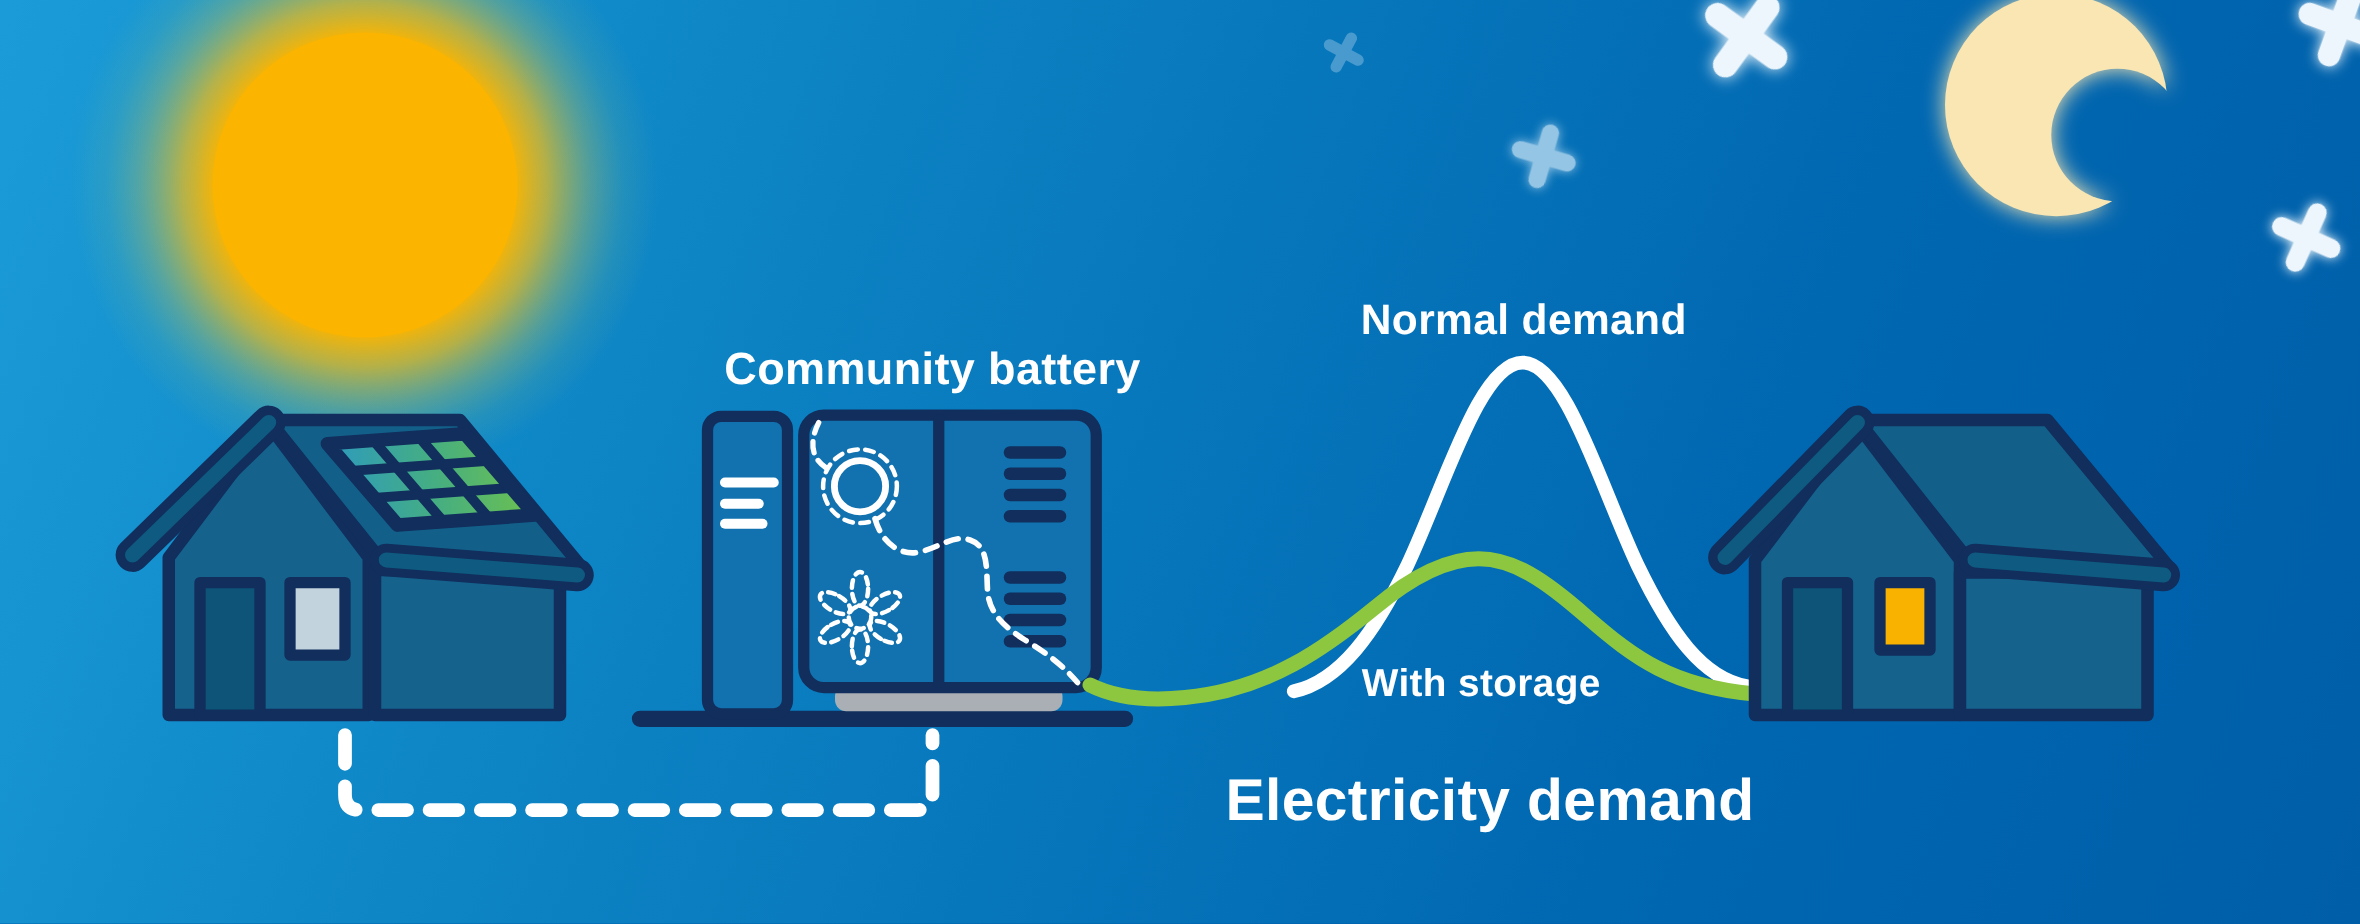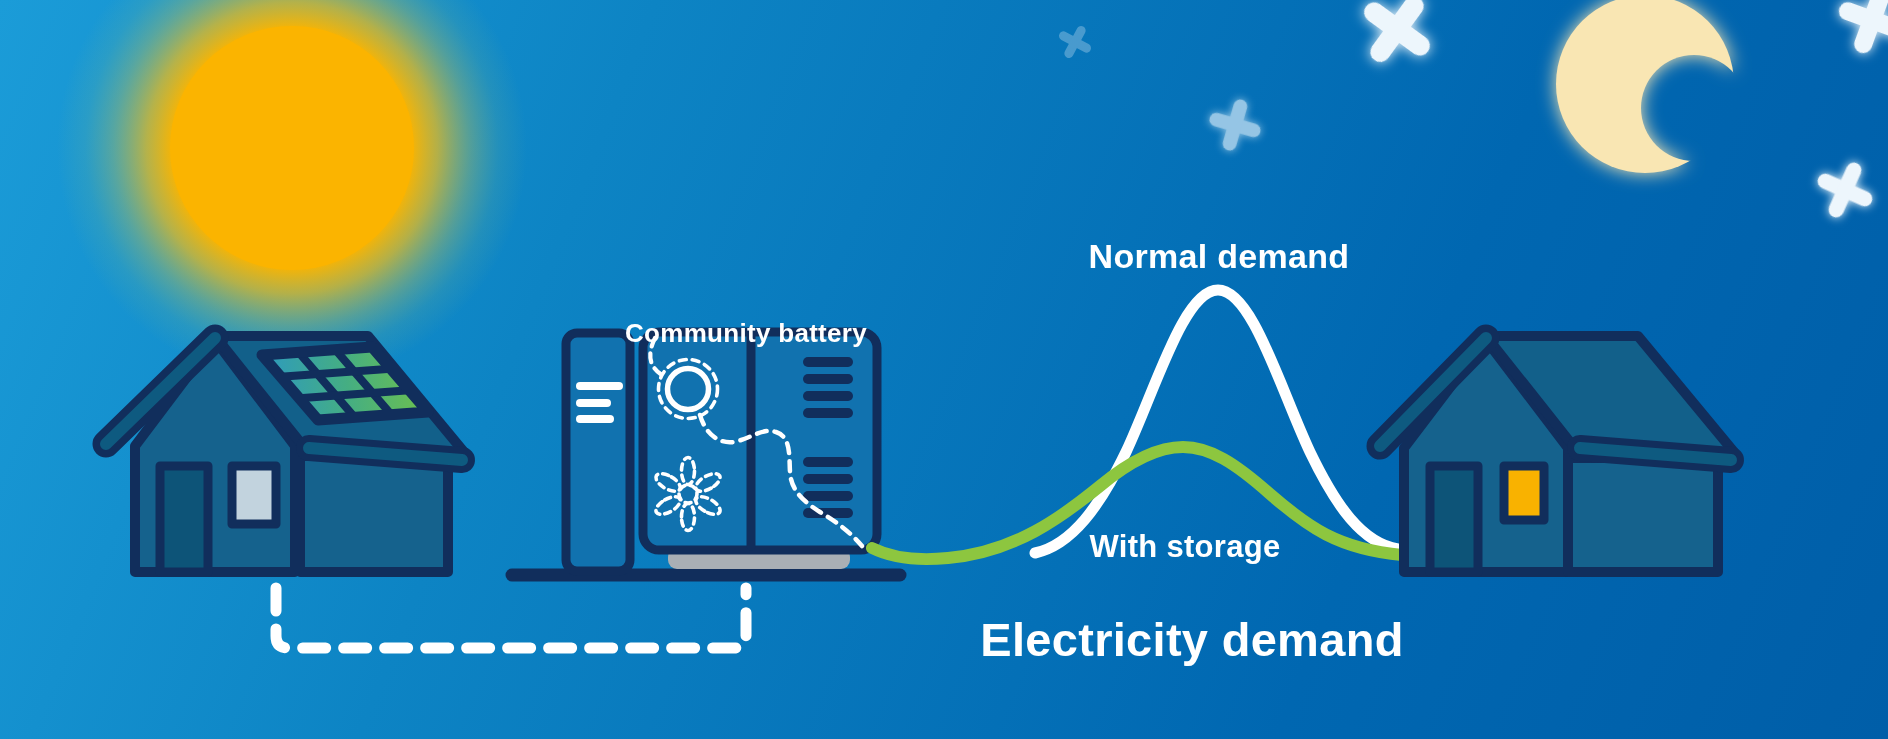--- a/index.html
+++ b/index.html
@@ -18,21 +18,21 @@
   #scene-svg { position: absolute; left: 0; top: 0; }
   .label {
     position: absolute;
     color: var(--label-white);
     font-weight: 700;
     white-space: nowrap;
     transform: translateX(-50%);
     letter-spacing: 0.3px;
     text-align: center;
   }
-  #community-battery-label { left: 746px; top: 274px; font-size: 26px; margin-top: 44px; }
+  #community-battery-label { left: 746px; top: 274px; font-size: 36px; }
   #normal-demand-label     { left: 1219px; top: 237px; font-size: 34px; }
   #with-storage-label      { left: 1185px; top: 529px; font-size: 31px; }
   #electricity-supply-label{ left: 1192px; top: 612px; font-size: 47px; }
 </style>
 </head>
 <body>
 
 <div id="stage">
 
   <svg id="scene-svg" width="1888" height="739" viewBox="0 0 1888 739">

